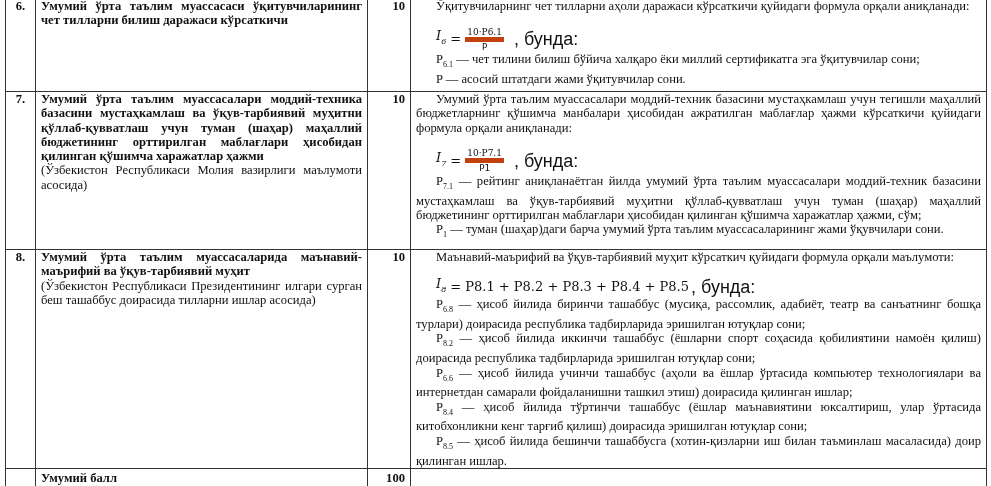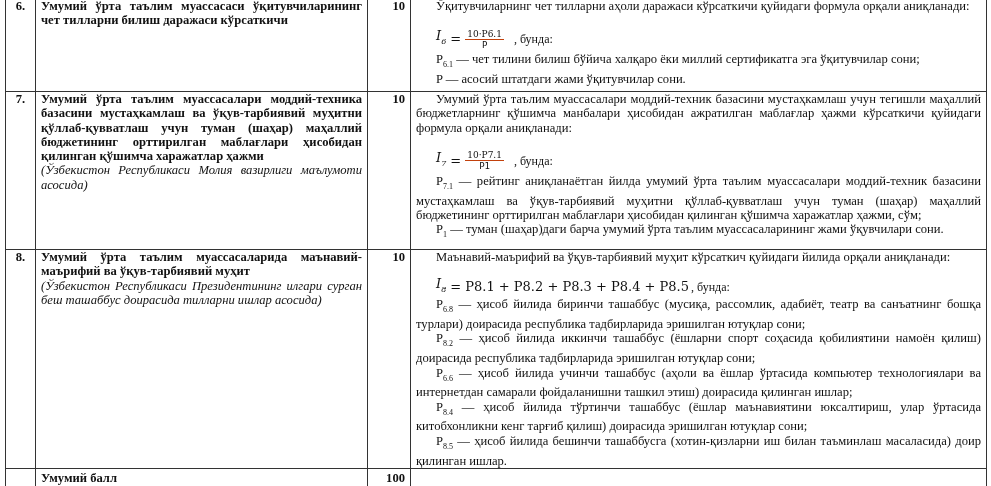--- a/index.html
+++ b/index.html
@@ -6,33 +6,33 @@
   body { width: 991px; height: 486px; overflow: hidden; position: relative;
          font-family: "Liberation Serif", serif; color: #111; }
   table.doc { position: absolute; left: 5px; top: -2px; width: 981px;
               border-collapse: collapse; table-layout: fixed; }
   table.doc td { border: 1px solid #333; vertical-align: top; padding: 0 5px;
                  font-size: 12.6px; line-height: 14.3px; }
   col.c1 { width: 30px; } col.c2 { width: 332px; } col.c3 { width: 43px; } col.c4 { width: 576px; }
   td.num { font-weight: bold; text-align: center; padding-top: 3px; }
   td.title { text-align: justify; padding-top: 3px; }
   td.title .b { font-weight: bold; display: block; }
-  td.title .i { font-style: italic; display: block; }
+  td.title .i { display: block; }
   td.score { font-weight: bold; text-align: right; padding-top: 3px; }
   td.desc { text-align: justify; padding-top: 3px; }
   td.desc p { margin: 0; }
   td.desc p.ind { text-indent: 20px; }
   .formula { margin: 13px 0 0 20px; font-family: "DejaVu Serif", serif; font-size: 13px;
              display: flex; align-items: center; height: 26px; }
   .formula .lhs { font-style: italic; }
   .frac { display: inline-flex; flex-direction: column; align-items: center; margin: 0 4px;
           font-size: 9px; line-height: 10px; }
-  .frac .top { border-bottom: 1px solid #c2410c; padding: 0 2px; }
+  .frac .top { border-bottom: 5px solid #c2410c; padding: 0 2px; }
   .frac .bot { font-family: "DejaVu Sans Mono", monospace; }
-  .tail { font-family: Liberation Serif, serif; font-size: 12px; margin-left: 6px; }
+  .tail { font-family: Liberation Sans, sans-serif; font-size: 18px; margin-left: 6px; }
   .sum { }
   sub { font-size: 8px; }
   tr.r6 td { height: 92px; }
   tr.r7 td { height: 157px; }
   tr.r8 td { height: 205px; }
   tr.rt td { height: 19px; }
 </style>
 </head>
 <body>
 
@@ -91,21 +91,21 @@
   </tr>
 
   <tr class="r8">
     <td class="num">8.</td>
     <td class="title">
       <span class="b">Умумий ўрта таълим муассасаларида маънавий-маърифий ва ўқув-тарбиявий муҳит</span>
       <span class="i">(Ўзбекистон Республикаси Президентининг илгари сурган беш ташаббус доирасида тилларни ишлар асосида)</span>
     </td>
     <td class="score">10</td>
     <td class="desc">
-      <p class="ind">Маънавий-маърифий ва ўқув-тарбиявий муҳит кўрсаткич қуйидаги йилида орқали аниқланади:</p>
+      <p class="ind">Маънавий-маърифий ва ўқув-тарбиявий муҳит кўрсаткич қуйидаги формула орқали маълумоти:</p>
       <div class="formula" style="height:20px">
         <span class="lhs"><span>I</span><sub>8</sub></span>
         <span class="sum" style="margin-left:4px">= P8.1 + P8.2 + P8.3 + P8.4 + P8.5</span>
         <span class="tail" style="margin-left:2px">, бунда:</span>
       </div>
       <p class="ind"><span>P</span><sub>6.8</sub><span> — ҳисоб йилида биринчи ташаббус (мусиқа, рассомлик, адабиёт, театр ва санъатнинг бошқа турлари) доирасида республика тадбирларида эришилган ютуқлар сони;</span></p>
       <p class="ind"><span>P</span><sub>8.2</sub><span> — ҳисоб йилида иккинчи ташаббус (ёшларни спорт соҳасида қобилиятини намоён қилиш) доирасида республика тадбирларида эришилган ютуқлар сони;</span></p>
       <p class="ind"><span>P</span><sub>6.6</sub><span> — ҳисоб йилида учинчи ташаббус (аҳоли ва ёшлар ўртасида компьютер технологиялари ва интернетдан самарали фойдаланишни ташкил этиш) доирасида қилинган ишлар;</span></p>
       <p class="ind"><span>P</span><sub>8.4</sub><span> — ҳисоб йилида тўртинчи ташаббус (ёшлар маънавиятини юксалтириш, улар ўртасида китобхонликни кенг тарғиб қилиш) доирасида эришилган ютуқлар сони;</span></p>
       <p class="ind"><span>P</span><sub>8.5</sub><span> — ҳисоб йилида бешинчи ташаббусга (хотин-қизларни иш билан таъминлаш масаласида) доир қилинган ишлар.</span></p>

